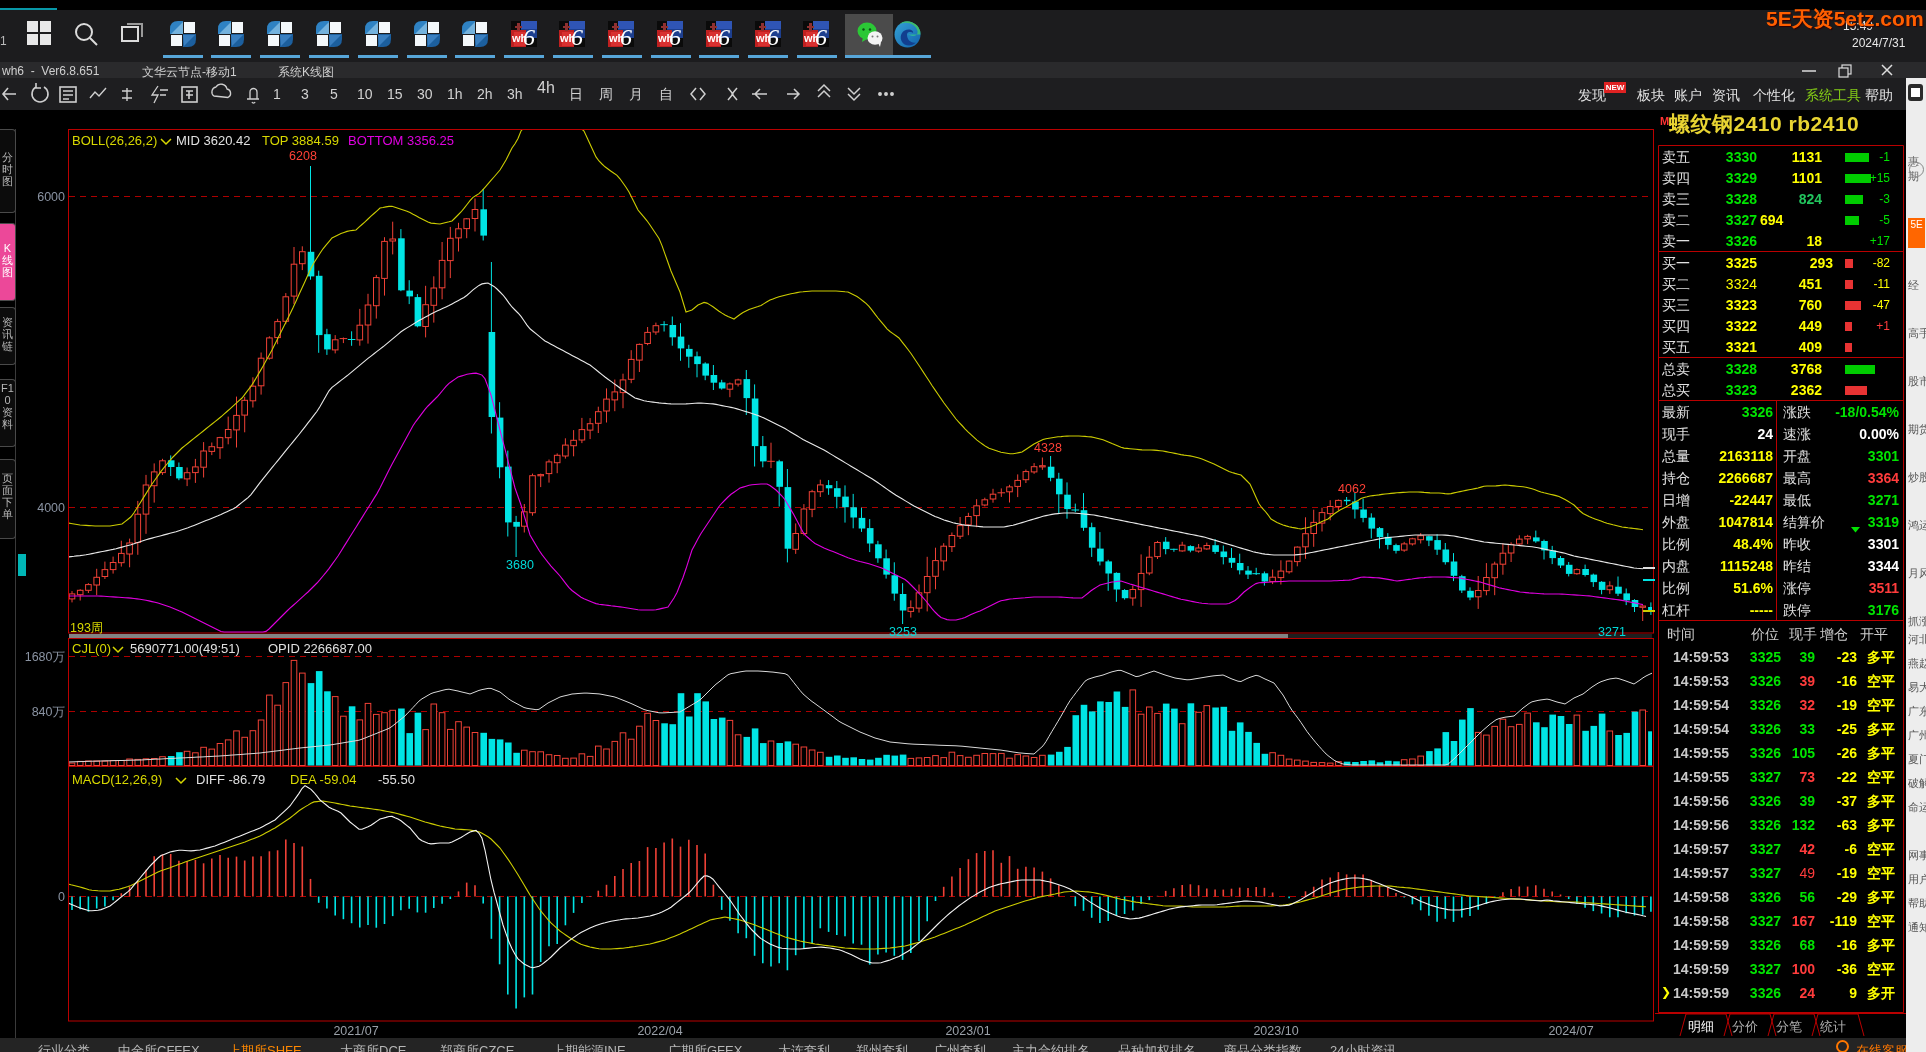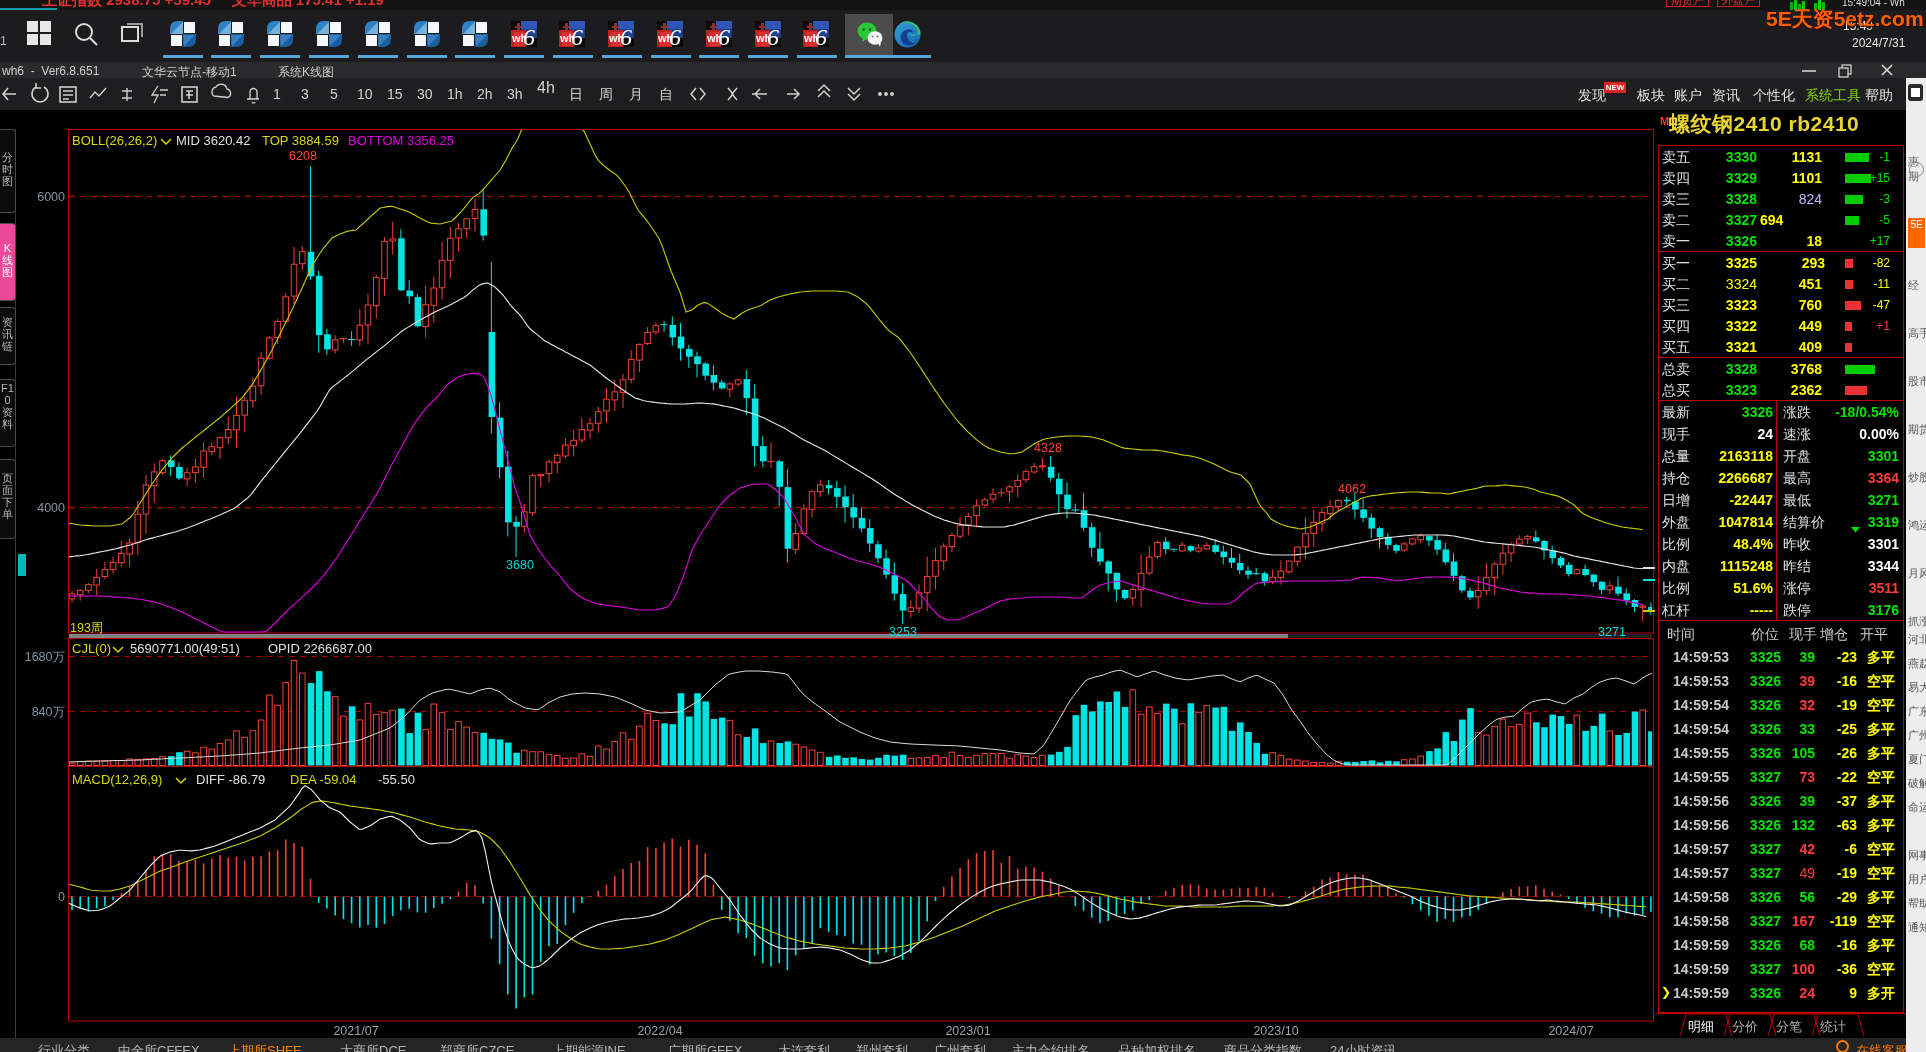--- a/index.html
+++ b/index.html
@@ -841,35 +841,20 @@
       <text x="268" y="653" fill="#e0e0e0" font-size="13" text-anchor="start" font-weight="normal" font-family="Liberation Sans, sans-serif">OPID 2266687.00</text>
       <text x="72" y="784" fill="#d8d800" font-size="13" text-anchor="start" font-weight="normal" font-family="Liberation Sans, sans-serif">MACD(12,26,9)</text>
       <path d="M 176 778 l 5 5 l 5 -5" stroke="#d8d800" stroke-width="1.5" fill="none"></path>
       <text x="196" y="784" fill="#e0e0e0" font-size="13" text-anchor="start" font-weight="normal" font-family="Liberation Sans, sans-serif">DIFF -86.79</text>
       <text x="290" y="784" fill="#d8d800" font-size="13" text-anchor="start" font-weight="normal" font-family="Liberation Sans, sans-serif">DEA -59.04</text>
       <text x="378" y="784" fill="#e0e0e0" font-size="13" text-anchor="start" font-weight="normal" font-family="Liberation Sans, sans-serif">-55.50</text>
       <line x1="1643" y1="580" x2="1655" y2="580" stroke="#00e4e4" stroke-width="2"></line>
       <line x1="1643" y1="568" x2="1655" y2="568" stroke="#ddd" stroke-width="2"></line>
       <line x1="1643" y1="611" x2="1655" y2="611" stroke="#cccc00" stroke-width="2"></line>
     </svg>
-<div class="abs" style="left:0;top:0;width:1926px;height:10px;background:#131313;overflow:hidden">
-<div class="abs" style="left:42px;top:-9px;color:#e03030;font-size:15px;font-weight:bold;white-space:nowrap">上证指数 2938.75 +59.45&nbsp;&nbsp;&nbsp;&nbsp;&nbsp;文华商品 175.41 +1.19</div>
-<div class="abs" style="left:1666px;top:-8px;width:43px;height:15px;border:1px solid #cc2222;color:#e03030;font-size:11px;text-align:center">期货户</div>
-<div class="abs" style="left:1717px;top:-8px;width:43px;height:15px;border:1px solid #cc2222;color:#e03030;font-size:11px;text-align:center">外盘户</div>
-<svg class="abs" style="left:1790px;top:0" width="50" height="10">
-        <rect x="0" y="2" width="3" height="8" fill="#0a0"></rect>
-        <rect x="4" y="0" width="3" height="10" fill="#0c0"></rect>
-        <rect x="8" y="4" width="3" height="6" fill="#0a0"></rect>
-        <rect x="12" y="1" width="3" height="9" fill="#0c0"></rect>
-        <rect x="24" y="3" width="3" height="7" fill="#0b0"></rect>
-        <rect x="28" y="0" width="3" height="10" fill="#0d0"></rect>
-        <rect x="32" y="2" width="3" height="8" fill="#0b0"></rect>
-      </svg>
-<div class="abs" style="left:1842px;top:-3px;color:#ddd;font-size:10px;white-space:nowrap">15:49:04 - Wh</div>
-</div>
 <div class="abs" style="left:0;top:8px;width:57px;height:2px;background:#0898a8"></div>
 <div class="abs" style="left:0;top:10px;width:1926px;height:52px;background:#1c1c1e">
 <svg class="abs" style="left:27px;top:11px" width="24" height="24" viewBox="0 0 24 24">
         <rect x="0" y="0" width="11" height="11" fill="#e8e8e8"></rect>
         <rect x="13" y="0" width="11" height="11" fill="#e8e8e8"></rect>
         <rect x="0" y="13" width="11" height="11" fill="#e8e8e8"></rect>
         <rect x="13" y="13" width="11" height="11" fill="#e8e8e8"></rect>
       </svg>
 <svg class="abs" style="left:73px;top:11px" width="26" height="26" viewBox="0 0 26 26">
         <circle cx="11" cy="11" r="8" fill="none" stroke="#dcdcdc" stroke-width="2"></circle>
@@ -1155,35 +1140,35 @@
 <div class="abs" style="left:105px;top:39px;width:62px;text-align:right;color:#ffff00;font-weight:bold">1131</div>
 <div class="abs" style="left:190px;top:43px;width:24px;height:9px;background:#00cc00"></div>
 <div class="abs" style="left:205px;top:40px;width:30px;text-align:right;color:#00e400;font-size:12px">-1</div>
 <div class="abs" style="left:7px;top:60px;color:#e0e0e0">卖四</div>
 <div class="abs" style="left:40px;top:60px;width:62px;text-align:right;color:#00e400;font-weight:bold">3329</div>
 <div class="abs" style="left:105px;top:60px;width:62px;text-align:right;color:#ffff00;font-weight:bold">1101</div>
 <div class="abs" style="left:190px;top:64px;width:26px;height:9px;background:#00cc00"></div>
 <div class="abs" style="left:205px;top:61px;width:30px;text-align:right;color:#00e400;font-size:12px">+15</div>
 <div class="abs" style="left:7px;top:81px;color:#e0e0e0">卖三</div>
 <div class="abs" style="left:40px;top:81px;width:62px;text-align:right;color:#00e400;font-weight:bold">3328</div>
-<div class="abs" style="left:105px;top:81px;width:62px;text-align:right;color:#c4b5fd;font-weight:normal">824</div>
+<div class="abs" style="left:105px;top:81px;width:62px;text-align:right;color:#22c55e;font-weight:bold">824</div>
 <div class="abs" style="left:190px;top:85px;width:18px;height:9px;background:#00cc00"></div>
 <div class="abs" style="left:205px;top:82px;width:30px;text-align:right;color:#00e400;font-size:12px">-3</div>
 <div class="abs" style="left:7px;top:102px;color:#e0e0e0">卖二</div>
 <div class="abs" style="left:40px;top:102px;width:62px;text-align:right;color:#00e400;font-weight:bold">3327</div>
 <div class="abs" style="left:105px;top:102px;width:62px;color:#ffff00;font-weight:bold">694</div>
 <div class="abs" style="left:190px;top:106px;width:14px;height:9px;background:#00cc00"></div>
 <div class="abs" style="left:205px;top:103px;width:30px;text-align:right;color:#00e400;font-size:12px">-5</div>
 <div class="abs" style="left:7px;top:123px;color:#e0e0e0">卖一</div>
 <div class="abs" style="left:40px;top:123px;width:62px;text-align:right;color:#00e400;font-weight:bold">3326</div>
 <div class="abs" style="left:105px;top:123px;width:62px;text-align:right;color:#ffff00;font-weight:bold">18</div>
 <div class="abs" style="left:205px;top:124px;width:30px;text-align:right;color:#00e400;font-size:12px">+17</div>
 <div class="abs" style="left:7px;top:145px;color:#e0e0e0">买一</div>
 <div class="abs" style="left:40px;top:145px;width:62px;text-align:right;color:#ffff00;font-weight:bold">3325</div>
-<div class="abs" style="left:108px;top:145px;width:62px;text-align:right;color:#ffff00;font-weight:bold">293</div>
+<div class="abs" style="left:116px;top:145px;width:62px;text-align:right;color:#ffff00;font-weight:bold">293</div>
 <div class="abs" style="left:190px;top:149px;width:8px;height:9px;background:#e83333"></div>
 <div class="abs" style="left:205px;top:146px;width:30px;text-align:right;color:#ffff00;font-size:12px">-82</div>
 <div class="abs" style="left:7px;top:166px;color:#e0e0e0">买二</div>
 <div class="abs" style="left:40px;top:166px;width:62px;text-align:right;color:#ffff00;font-weight:normal">3324</div>
 <div class="abs" style="left:105px;top:166px;width:62px;text-align:right;color:#ffff00;font-weight:bold">451</div>
 <div class="abs" style="left:190px;top:170px;width:8px;height:9px;background:#e83333"></div>
 <div class="abs" style="left:205px;top:167px;width:30px;text-align:right;color:#ffff00;font-size:12px">-11</div>
 <div class="abs" style="left:7px;top:187px;color:#e0e0e0">买三</div>
 <div class="abs" style="left:40px;top:187px;width:62px;text-align:right;color:#ffff00;font-weight:bold">3323</div>
 <div class="abs" style="left:105px;top:187px;width:62px;text-align:right;color:#ffff00;font-weight:bold">760</div>

